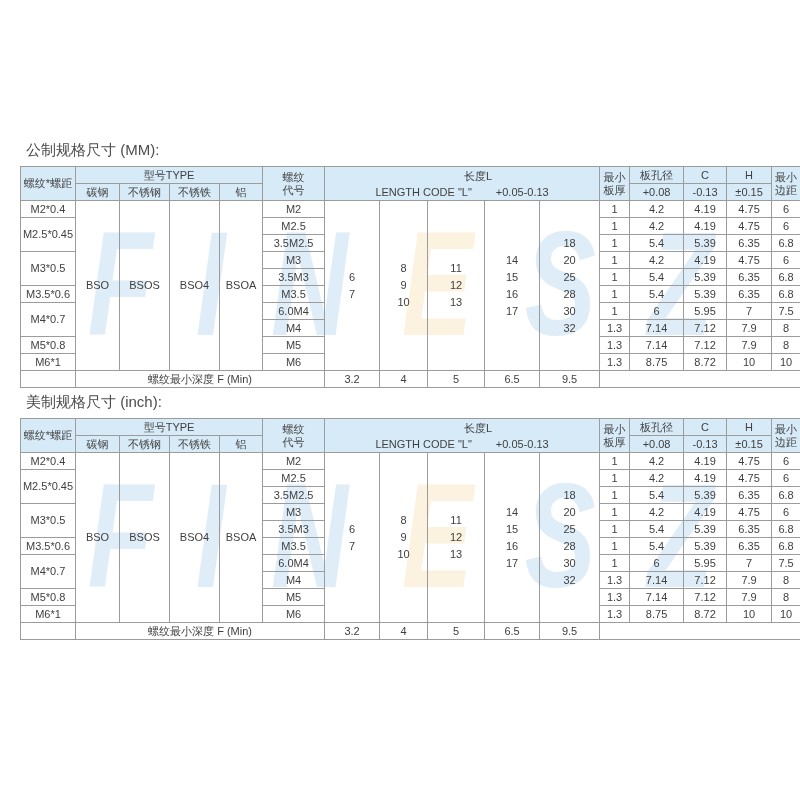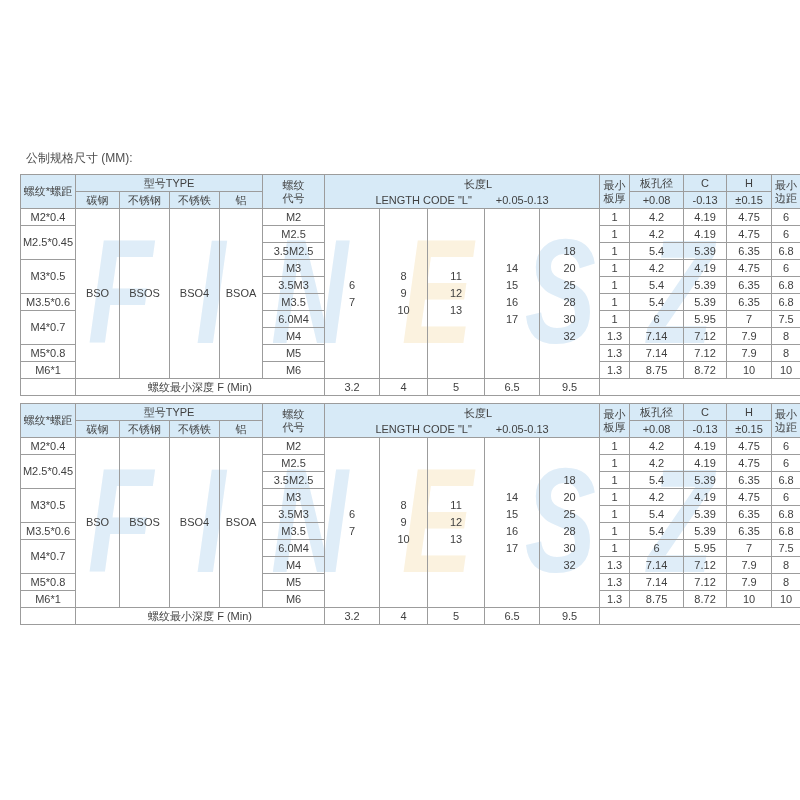--- a/index.html
+++ b/index.html
@@ -11,22 +11,22 @@
   }
   *{box-sizing:border-box;}
   html,body{margin:0;padding:0;}
   body{
     width:800px;height:800px;background:#ffffff;
     font-family:"Liberation Sans","DejaVu Sans",sans-serif;
     color:var(--text);
   }
   .page{padding:143px 0 0 20px;}
   .sec-title{
-    font-size:12px;line-height:14px;color:#4d4d4d;
-    margin:8px 0 9px 6px;
+    font-size:15px;line-height:14px;color:#4d4d4d;
+    margin:0 0 9px 6px;
   }
   .sec+.sec{margin-top:7px;}
   .twrap{position:relative;width:780px;}
   .wm{
     position:absolute;left:55px;right:75px;top:28px;bottom:14px;
     display:flex;justify-content:space-between;align-items:center;
     z-index:0;pointer-events:none;
     font-weight:bold;font-style:italic;font-size:148px;
     overflow:hidden;
   }
@@ -222,20 +222,21 @@
               <td>6.5</td>
               <td>9.5</td>
               <td colspan="5"></td>
             </tr>
           </tfoot>
         </table>
     </div>
   </section>
 
   <section class="sec">
+    <div class="sec-title">美制规格尺寸 (inch):</div>
     <div class="twrap">
       <div class="wm">
           <span>F</span>
           <span>I</span>
           <span>N</span>
           <span class="cream">E</span>
           <span>S</span>
           <span>Z</span>
         </div>
       <table class="spec">

